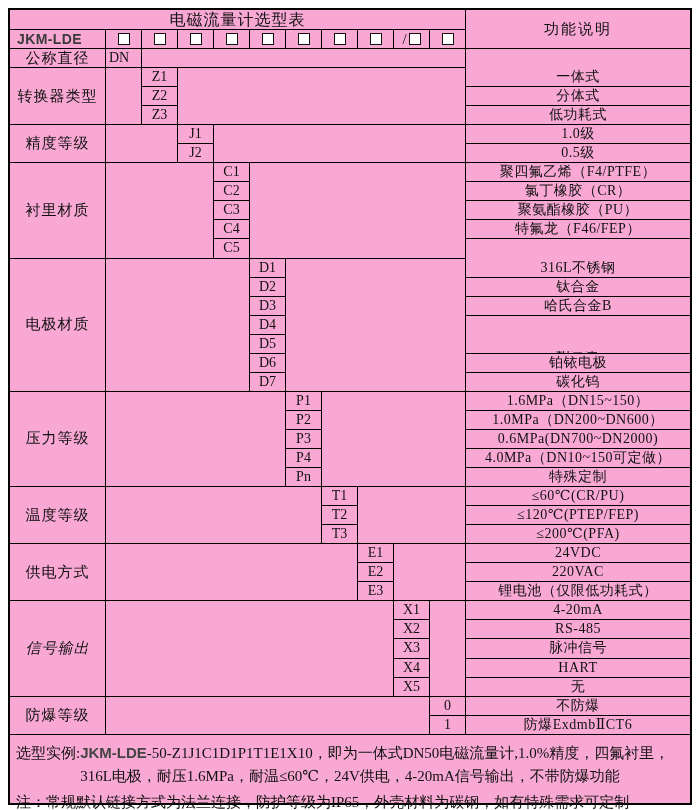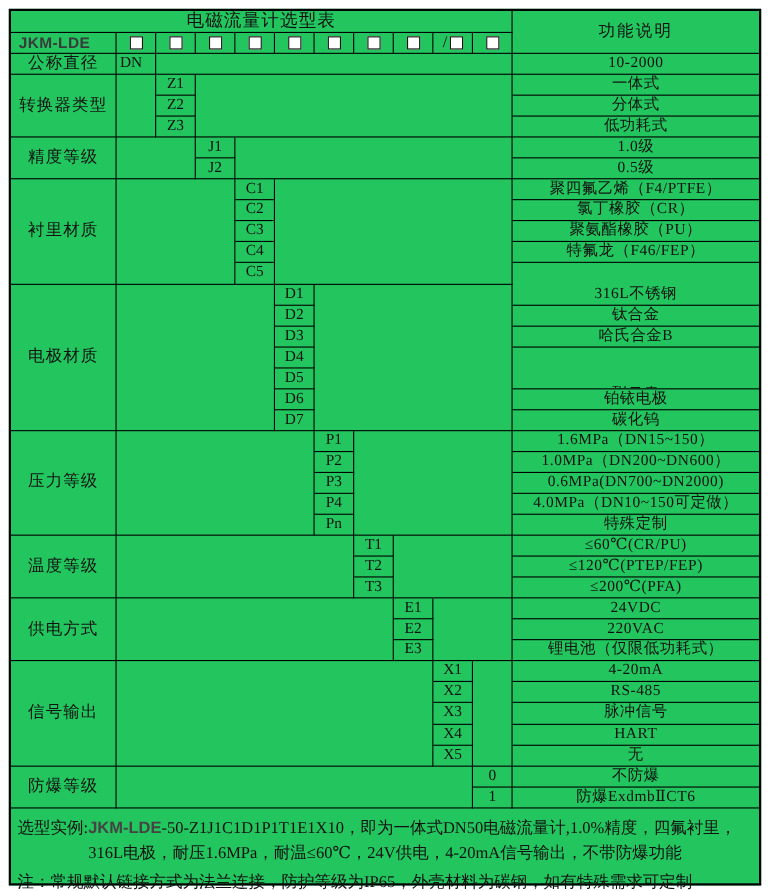--- a/index.html
+++ b/index.html
@@ -9,21 +9,21 @@
     font-family: "Liberation Serif", "DejaVu Serif", serif;
     color: #111111;
   }
   .table {
     position: absolute; left: 8px; top: 8px;
     width: 684px; height: 797px;
     border: 2px solid #000;
     display: grid;
     grid-template-columns: 96px repeat(10, 36px) 1fr;
     grid-template-rows: 20px 19px repeat(36, 19.06px) 1fr;
-    background: #22c55e;
+    background: #f9a8d4;
   }
   .c {
     border-right: 1px solid #000;
     border-bottom: 1px solid #000;
     display: flex; align-items: center; justify-content: center;
     font-size: 14px; line-height: 1;
     white-space: nowrap; overflow: hidden;
   }
   .nr { border-right: none; }
   .title { font-size: 16px; letter-spacing: 1px; }
@@ -98,21 +98,20 @@
     </div>
     <div class="c" style="grid-area: 2 / 10;">
       <span class="slash">/</span>
       <span class="box"></span>
     </div>
     <div class="c" style="grid-area: 2 / 11;">
       <span class="box"></span>
     </div>
     <div class="c label" style="grid-area: 3 / 1 / 4;">公称直径</div>
     <div class="c code left" style="grid-area: 3 / 2;">DN</div>
-    <div class="c desc nr" style="grid-area: 3 / 12;">10-2000</div>
     <div class="c" style="grid-area: 3 / 3 / 4 / 12;"></div>
     <div class="c label" style="grid-area: 4 / 1 / 7;">转换器类型</div>
     <div class="c" style="grid-area: 4 / 2 / 7 / 3;"></div>
     <div class="c code" style="grid-area: 4 / 3;">Z1</div>
     <div class="c desc nr" style="grid-area: 4 / 12;">一体式</div>
     <div class="c code" style="grid-area: 5 / 3;">Z2</div>
     <div class="c desc nr" style="grid-area: 5 / 12;">分体式</div>
     <div class="c code" style="grid-area: 6 / 3;">Z3</div>
     <div class="c desc nr" style="grid-area: 6 / 12;">低功耗式</div>
     <div class="c" style="grid-area: 4 / 4 / 7 / 12;"></div>
@@ -175,21 +174,21 @@
     <div class="c" style="grid-area: 26 / 9 / 29 / 12;"></div>
     <div class="c label" style="grid-area: 29 / 1 / 32;">供电方式</div>
     <div class="c" style="grid-area: 29 / 2 / 32 / 9;"></div>
     <div class="c code" style="grid-area: 29 / 9;">E1</div>
     <div class="c desc nr" style="grid-area: 29 / 12;">24VDC</div>
     <div class="c code" style="grid-area: 30 / 9;">E2</div>
     <div class="c desc nr" style="grid-area: 30 / 12;">220VAC</div>
     <div class="c code" style="grid-area: 31 / 9;">E3</div>
     <div class="c desc nr" style="grid-area: 31 / 12;">锂电池（仅限低功耗式）</div>
     <div class="c" style="grid-area: 29 / 10 / 32 / 12;"></div>
-    <div class="c label" style="grid-area: 32 / 1 / 37;">信号输出</div>
+    <div class="c label" style="grid-area: 32 / 1 / 37; font-style: italic;">信号输出</div>
     <div class="c" style="grid-area: 32 / 2 / 37 / 10;"></div>
     <div class="c code" style="grid-area: 32 / 10;">X1</div>
     <div class="c desc nr" style="grid-area: 32 / 12;">4-20mA</div>
     <div class="c code" style="grid-area: 33 / 10;">X2</div>
     <div class="c desc nr" style="grid-area: 33 / 12;">RS-485</div>
     <div class="c code" style="grid-area: 34 / 10;">X3</div>
     <div class="c desc nr" style="grid-area: 34 / 12;">脉冲信号</div>
     <div class="c code" style="grid-area: 35 / 10;">X4</div>
     <div class="c desc nr" style="grid-area: 35 / 12;">HART</div>
     <div class="c code" style="grid-area: 36 / 10;">X5</div>

